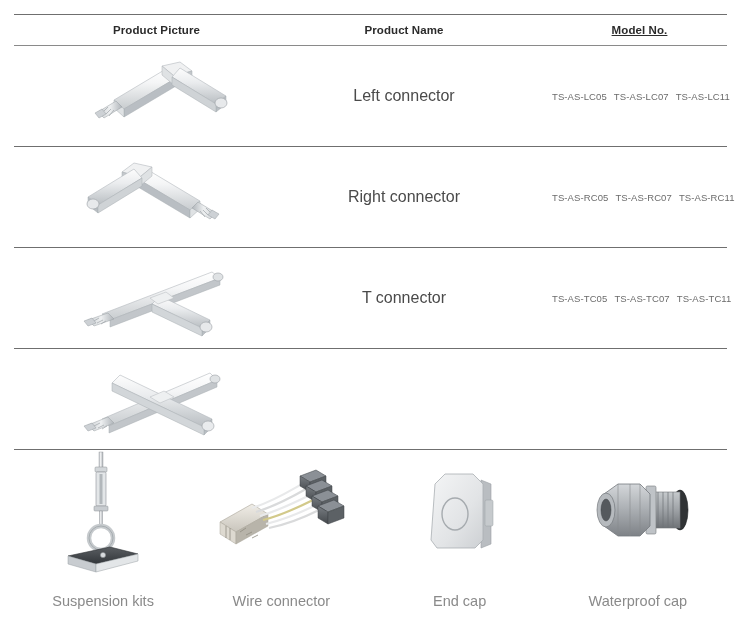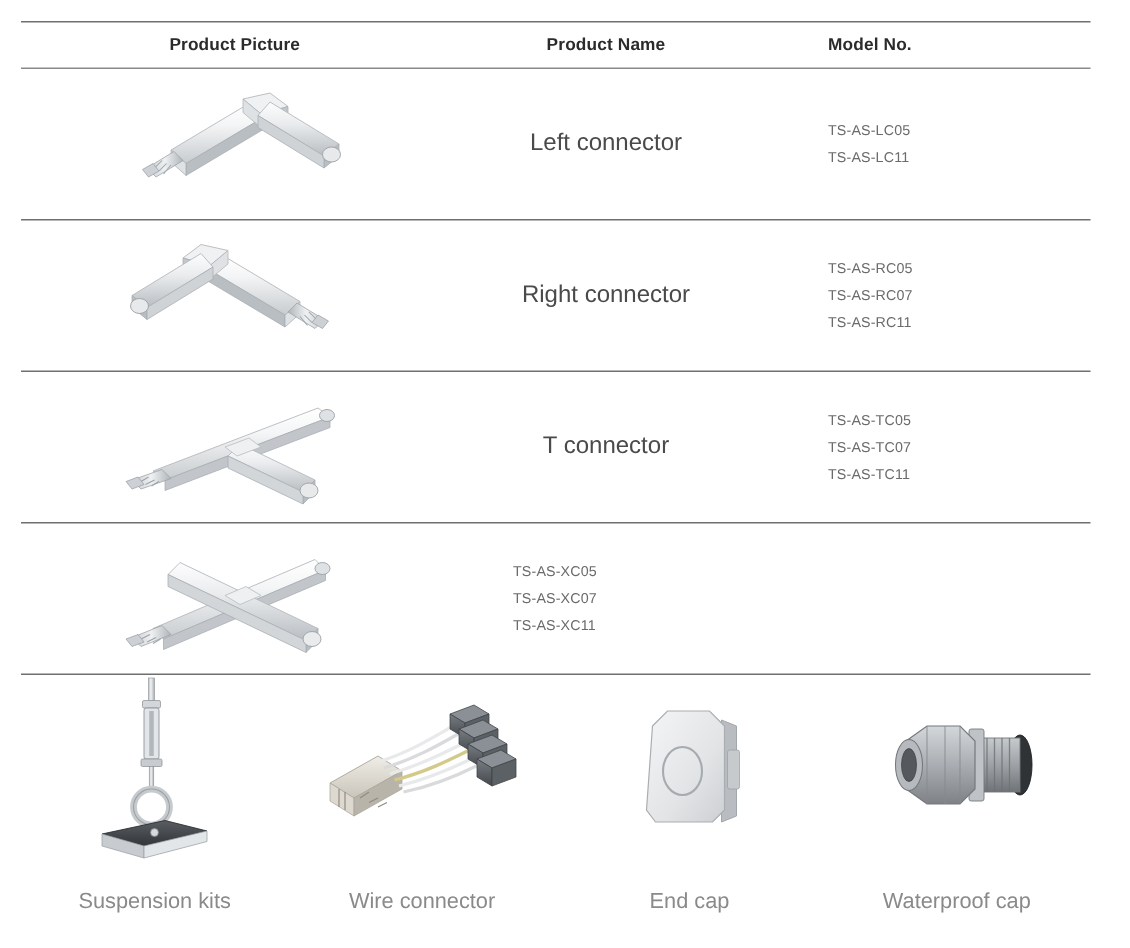--- a/index.html
+++ b/index.html
@@ -44,21 +44,21 @@
   .col-name  { width: 210px; flex: 0 0 210px; }
   .col-model { width: 218px; flex: 0 0 218px; }
 
   .th {
     font-size: 11.5px;
     font-weight: bold;
     color: #2b2b2b;
     text-align: center;
     letter-spacing: .1px;
   }
-  .th.model-th { text-align: left; padding-left: 43px; }
+  .th.model-th { text-align: center; padding-left: 43px; text-decoration: underline; }
 
   .trow {
     display: flex;
     align-items: center;
     height: 100px;
   }
 
   .cell-pic {
     height: 100%;
     display: flex;
@@ -68,21 +68,20 @@
 
   .cell-name {
     font-size: 16px;
     color: #4a4a4a;
     text-align: center;
   }
 
   .cell-model {
     padding-left: 43px;
     display: flex;
-    flex-direction: column;
     gap: 7px;
   }
   .model-line {
     font-size: 9.5px;
     color: #6b6b6b;
     letter-spacing: .1px;
     white-space: nowrap;
   }
 
   
@@ -176,20 +175,21 @@
 
           <polygon points="118,12 164,40 154,48 110,21" fill="url(#lg-barB)" stroke="#b4b9bd" stroke-width="0.6"></polygon>
           <polygon points="154,48 164,40 164,48 154,56" fill="#b9bec3" stroke="#a7acb1" stroke-width="0.5"></polygon>
           <polygon points="110,21 154,48 154,56 110,29" fill="#cfd3d6" stroke="#a7acb1" stroke-width="0.5"></polygon>
           <ellipse cx="159" cy="47" rx="6" ry="5" fill="#e7e9eb" stroke="#9ba0a5" stroke-width="0.6"></ellipse>
         </svg>
       </div>
       <div class="col-name cell-name">Left connector</div>
       <div class="col-model cell-model">
         <span class="model-line">TS-AS-LC05</span>
+        <span class="model-line">TS-AS-LC07</span>
         <span class="model-line">TS-AS-LC11</span>
       </div>
     </div>
 
     <div class="rule"></div>
 
     <div class="trow">
       <div class="col-pic cell-pic">
         <svg width="190" height="80" viewBox="0 0 190 80" aria-hidden="true">
           <g transform="translate(190,0) scale(-1,1)">
@@ -274,25 +274,20 @@
           <ellipse cx="153" cy="22" rx="5" ry="4" fill="#dfe2e4" stroke="#9ba0a5" stroke-width="0.6"></ellipse>
 
           <polygon points="58,18 150,62 142,70 50,26" fill="url(#lg-barB)" stroke="#b4b9bd" stroke-width="0.6"></polygon>
           <polygon points="142,70 150,62 150,70 142,78" fill="#b9bec3" stroke="#a7acb1" stroke-width="0.5"></polygon>
           <polygon points="50,26 142,70 142,78 50,34" fill="#d2d6d9" stroke="#a7acb1" stroke-width="0.5"></polygon>
           <ellipse cx="146" cy="69" rx="6" ry="5" fill="#e9ebed" stroke="#9ba0a5" stroke-width="0.6"></ellipse>
 
           <polygon points="88,40 102,34 112,40 98,46" fill="#eef0f1" stroke="#b4b9bd" stroke-width="0.5"></polygon>
         </svg>
       </div>
-      <div class="col-model cell-model">
-        <span class="model-line">TS-AS-XC05</span>
-        <span class="model-line">TS-AS-XC07</span>
-        <span class="model-line">TS-AS-XC11</span>
-      </div>
     </div>
 
     <div class="rule"></div>
   </div>
 
   <div class="accessories">
 
     <div class="acc-item">
       <div class="acc-art">
         <svg width="110" height="125" viewBox="0 0 110 125" aria-hidden="true">

